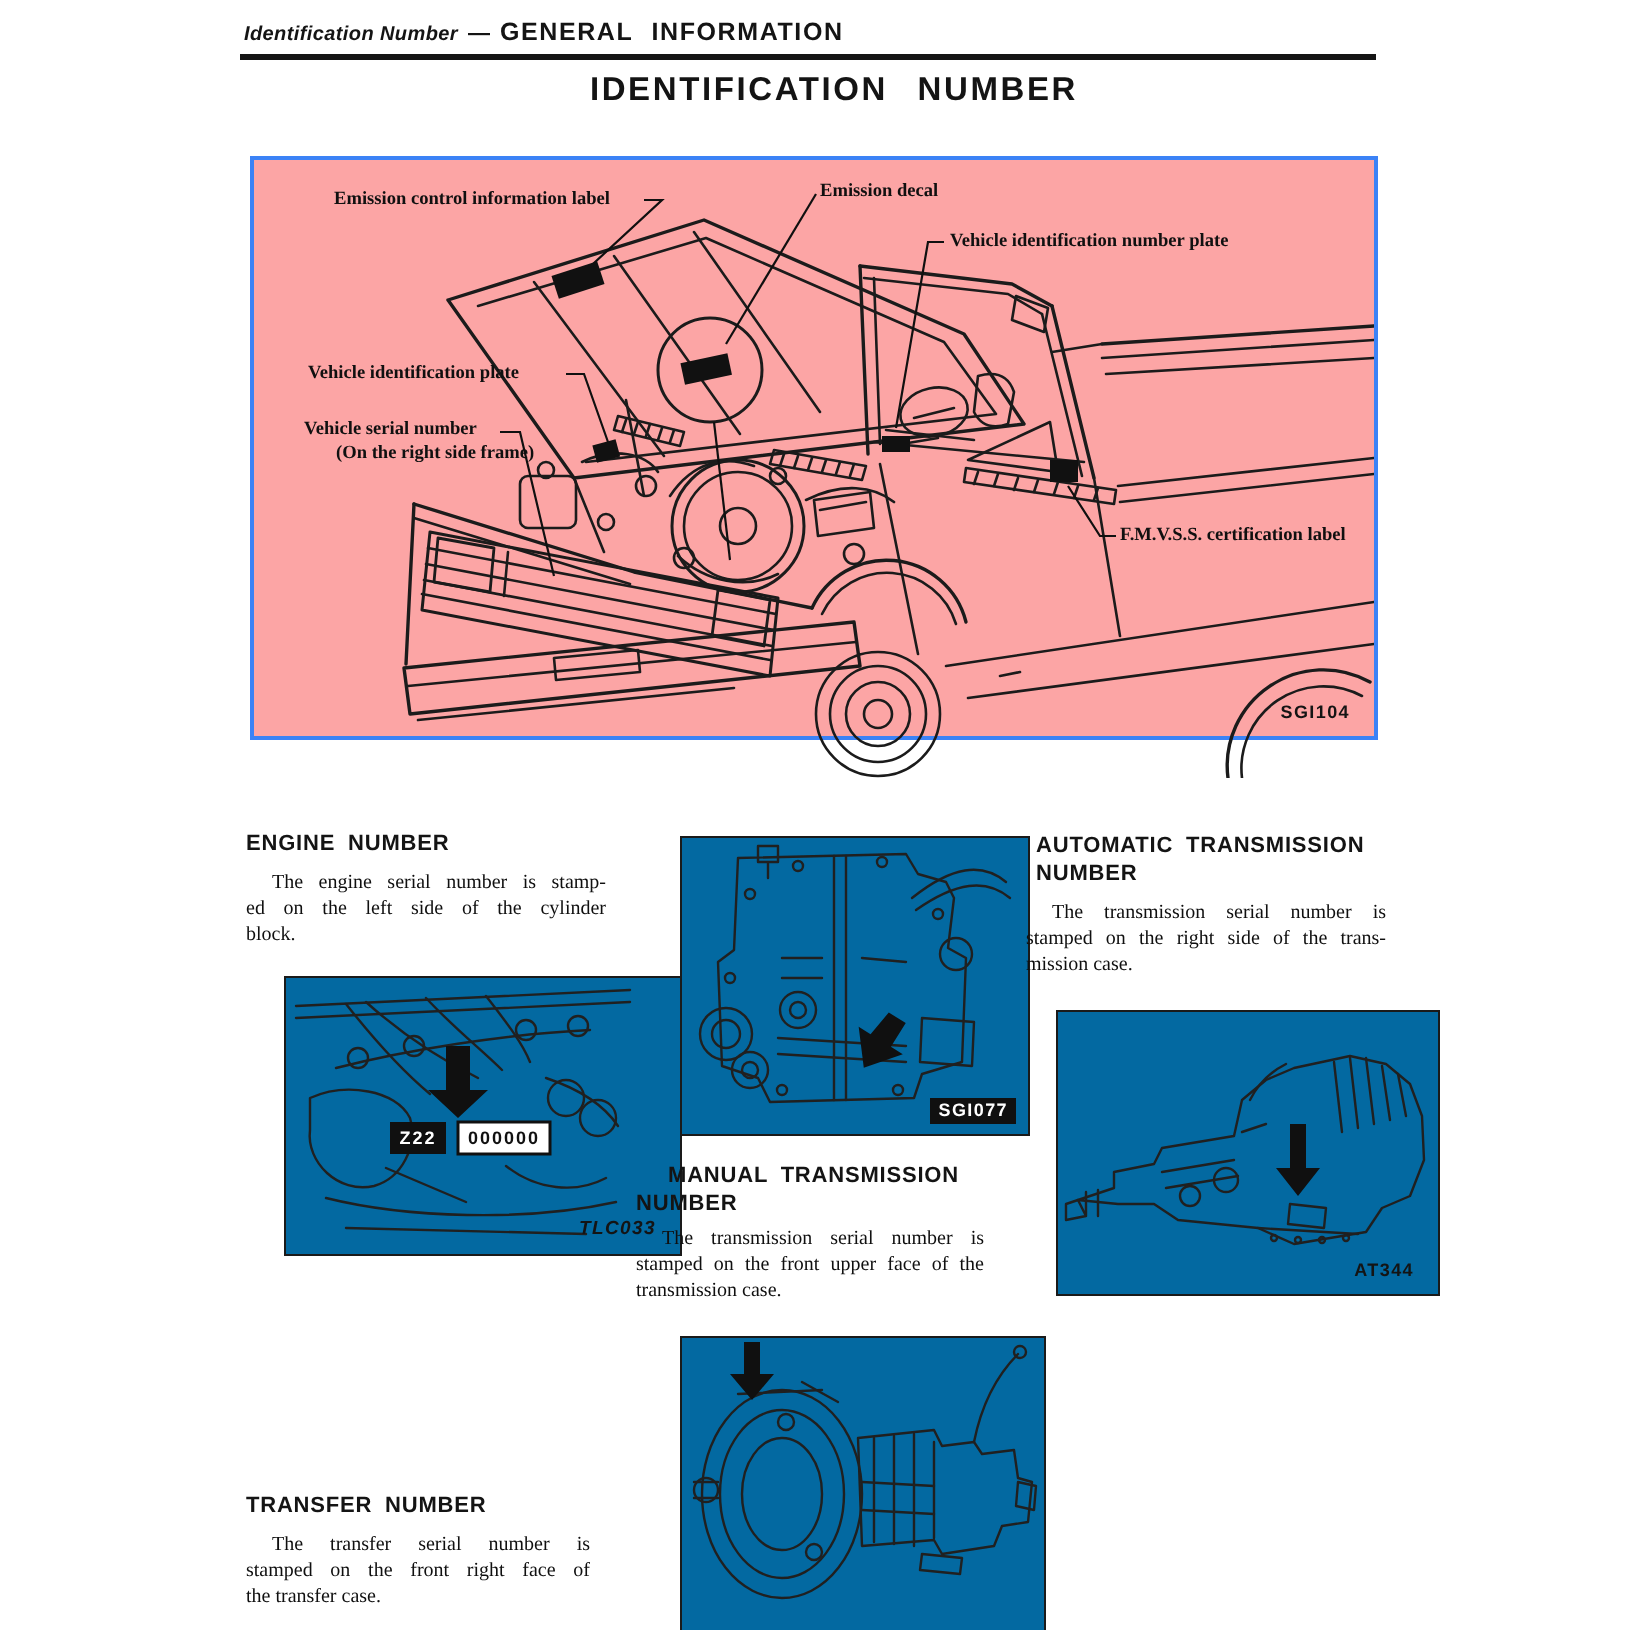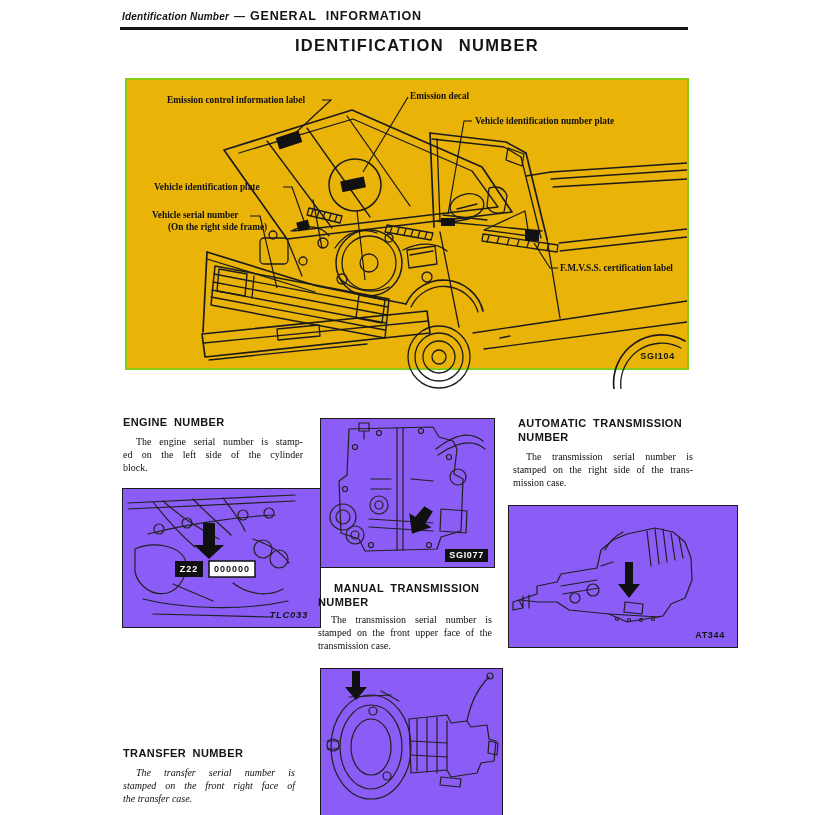--- a/index.html
+++ b/index.html
@@ -11,22 +11,22 @@
   .hdr{position:absolute;left:122px;top:9px;display:flex;align-items:baseline;white-space:nowrap;}
   .hdr-context{font:bold italic 10px "Liberation Sans",sans-serif;letter-spacing:.2px;}
   .hdr-dash{font:bold 11px "Liberation Sans",sans-serif;margin:0 5px;}
   .hdr-section{font:bold 12.5px "Liberation Sans",sans-serif;letter-spacing:.8px;word-spacing:5px;}
   .hdr-rule{position:absolute;left:120px;top:27px;width:568px;height:3px;background:#151515;}
   .page-title{
     position:absolute;left:417px;top:36px;transform:translateX(-50%);
     font:bold 16.5px "Liberation Sans",sans-serif;letter-spacing:1.3px;word-spacing:9px;white-space:nowrap;
   }
   
-  .mainfig{position:absolute;left:125px;top:78px;width:564px;height:292px;border:2px solid #84cc16;box-sizing:border-box;background:#eab308;}
-  .fig{position:absolute;border:1.5px solid #1a1a1a;box-sizing:border-box;background:#8b5cf6;}
+  .mainfig{position:absolute;left:125px;top:78px;width:564px;height:292px;border:2px solid #3b82f6;box-sizing:border-box;background:#fca5a5;}
+  .fig{position:absolute;border:1.5px solid #1a1a1a;box-sizing:border-box;background:#0369a1;margin-left:20px;}
   .fig svg,.mainfig svg{position:absolute;left:0;top:0;}
   .figcode{position:absolute;right:12px;bottom:7px;font:bold 9px "Liberation Sans",sans-serif;letter-spacing:.7px;white-space:nowrap;}
   .figcode-italic{font-style:italic;font-size:9.5px;}
   .figcode-inverse{background:#101010;color:#fff;padding:1px 4px 2px 4px;right:6px;bottom:5px;}
   
   .figlabel{position:absolute;font:bold 9.3px "Liberation Serif",serif;white-space:nowrap;color:#101010;line-height:11px;}
   
   .sec-h{position:absolute;font:bold 11px "Liberation Sans",sans-serif;letter-spacing:.4px;word-spacing:3px;line-height:13.5px;white-space:nowrap;}
   .para{position:absolute;font-family:"Liberation Serif",serif;font-size:10px;color:#101010;}
   .para .bl{display:block;height:13.2px;line-height:13.2px;text-align:justify;text-align-last:justify;}
@@ -222,21 +222,21 @@
 <div class="sec-h" style="left:518px;top:417px;">
   <span style="display:block;">AUTOMATIC TRANSMISSION</span>
   <span style="display:block;">NUMBER</span>
 </div>
 <div class="para" style="left:513px;top:450px;width:180px;">
   <span class="bl first">The transmission serial number is</span>
   <span class="bl">stamped on the right side of the trans-</span>
   <span class="bl last">mission case.</span>
 </div>
 
-<div class="fig" style="left:508px;top:505px;width:230px;height:143px;">
+<div class="fig" style="left:508px;top:505px;width:192px;height:143px;">
   <svg viewBox="0 0 189 140" width="189" height="140">
     <g stroke="#202020" fill="none" stroke-width="1.2" stroke-linejoin="round" stroke-linecap="round">
       <path d="M10,94 L28,88 L28,80 L48,76 L52,68 L88,62 L92,44 L104,34 L118,28 L146,22 L164,26 L176,36 L182,52 L183,74 L176,92 L162,98 L154,110 L118,116 L100,108 L60,104 L48,96 L30,96 Z"></path>
       <path d="M10,94 L4,96 L4,104 L14,102 Z M14,90 L14,102 M20,89 L20,102"></path>
       <path d="M138,25 L142,60 M146,23 L150,58 M154,23 L158,56 M162,27 L166,54 M170,31 L174,52"></path>
       <path d="M100,108 L150,111"></path>
       <circle cx="108" cy="113" r="1.5"></circle>
         <circle cx="120" cy="114" r="1.5"></circle>
         <circle cx="132" cy="114" r="1.5"></circle>
         <circle cx="144" cy="113" r="1.5"></circle>
@@ -280,17 +280,17 @@
       <path d="M60,22 L78,32"></path>
       <circle cx="52" cy="42" r="4"></circle>
         <circle cx="66" cy="107" r="4"></circle>
     </g>
     <path d="M31,2 h8 v16 h7 l-11,13 l-11,-13 h7 Z" fill="#101010"></path>
   </svg>
   <div class="figcode">TM235</div>
 </div>
 
 <div class="sec-h" style="left:123px;top:747px;">TRANSFER NUMBER</div>
-<div class="para" style="left:123px;top:766px;width:172px;font-style:italic;">
+<div class="para" style="left:123px;top:766px;width:172px;">
   <span class="bl first">The transfer serial number is</span>
   <span class="bl">stamped on the front right face of</span>
   <span class="bl last">the transfer case.</span>
 </div>
 
 </body></html>

